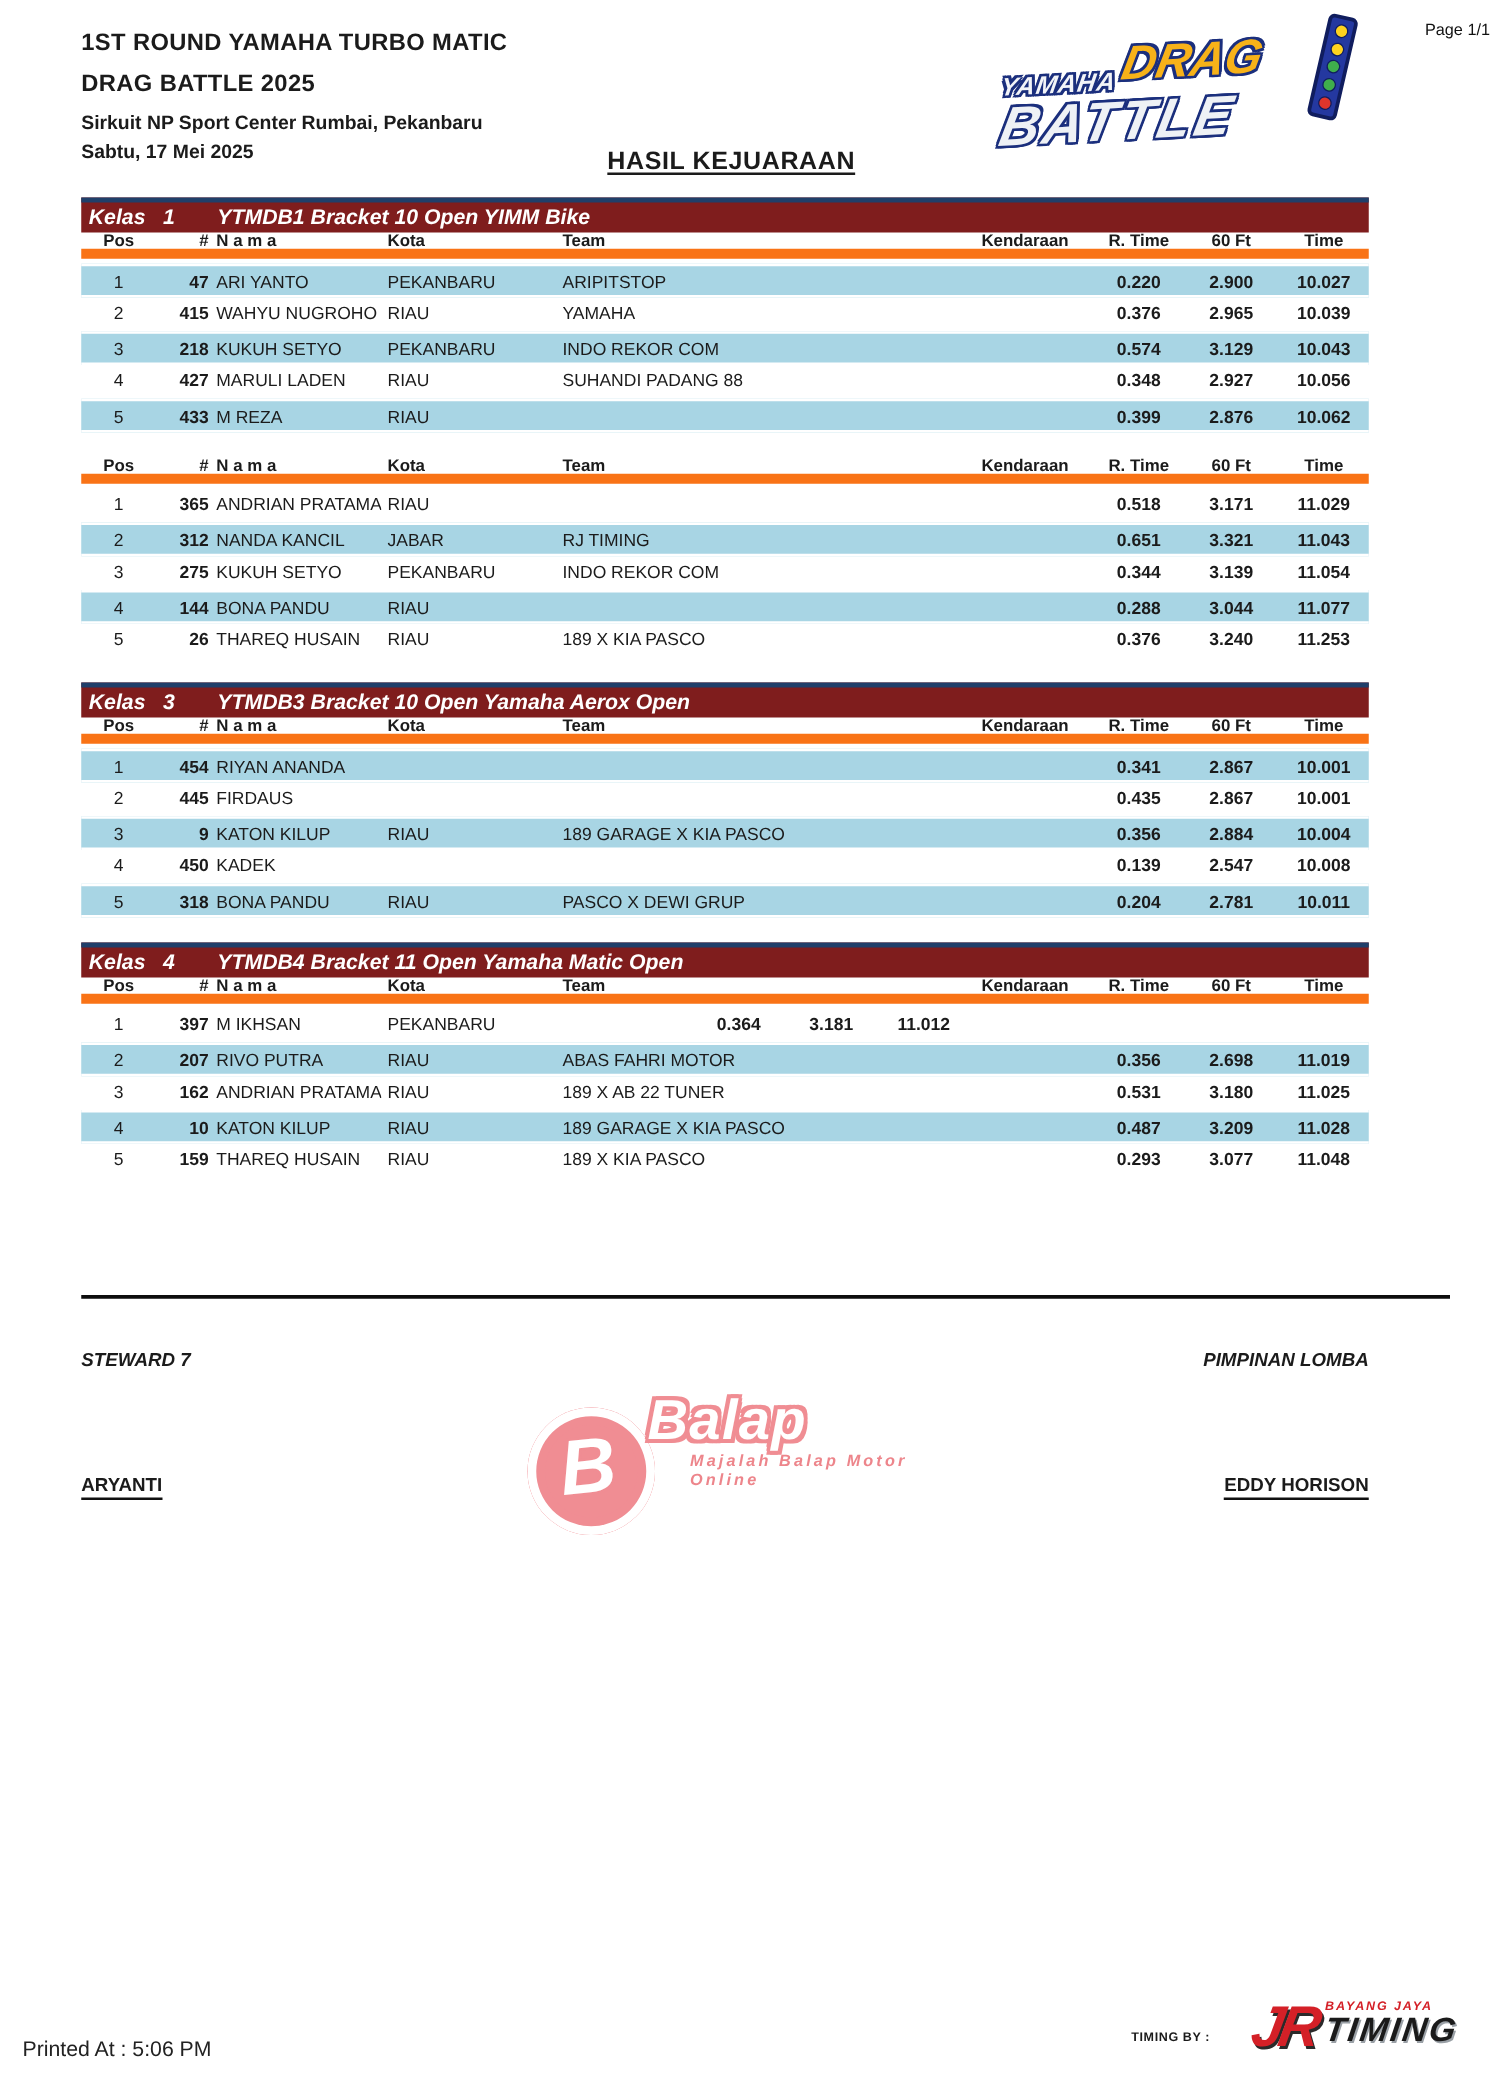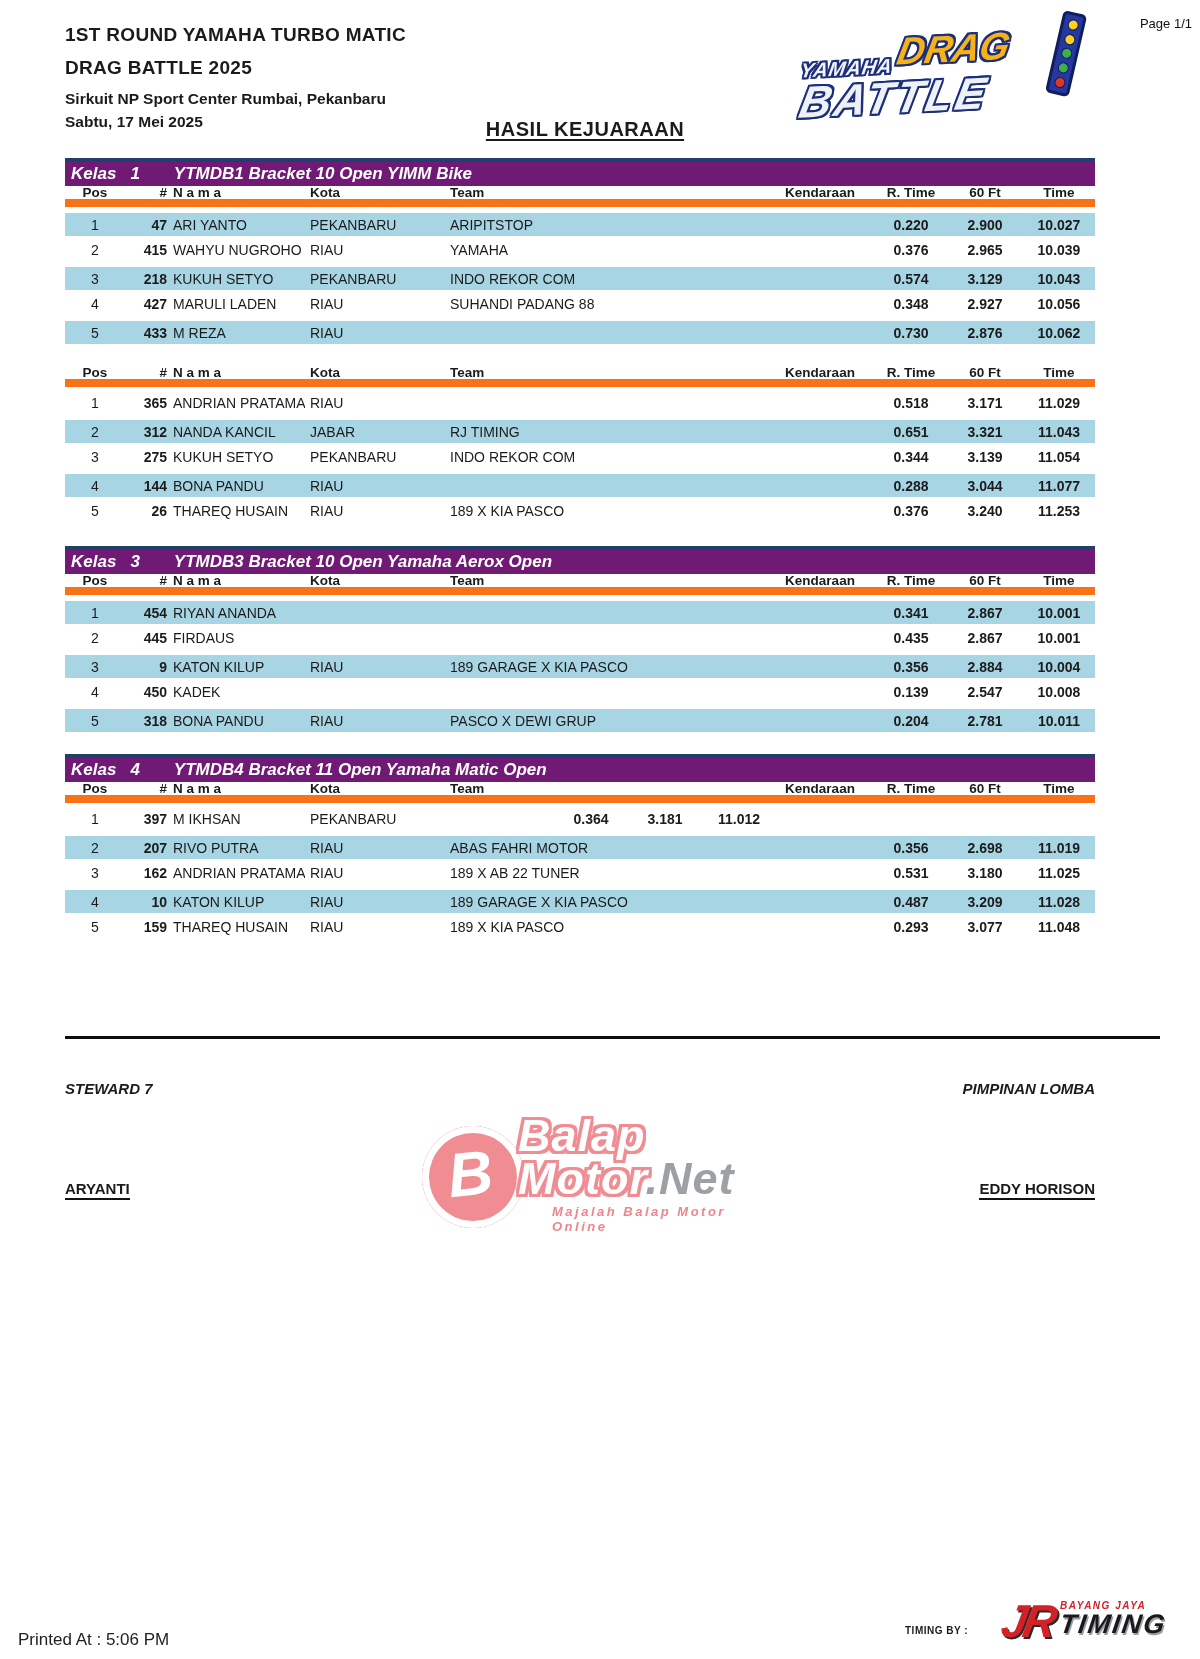--- a/index.html
+++ b/index.html
@@ -29,21 +29,21 @@
       font-size:44px; color:#eef1f5; letter-spacing:3px; transform:skewX(-14deg); }
   .ydb-tree { position:absolute; right:16px; top:-6px; width:24px; height:84px;
       background:#2438a0; border:3px solid #101d5e; border-radius:5px; transform:rotate(16deg);
       display:flex; flex-direction:column; align-items:center; justify-content:space-evenly; }
   .tree-light { width:11px; height:11px; border-radius:50%; border:1px solid #101d5e; }
   .tl-yellow { background:#ffd21f; } .tl-green { background:#3fae4c; } .tl-red { background:#e0352b; }
 
   
   .tables { position:absolute; left:65px; top:158px; width:1030px; }
   .kelas-section { margin-bottom:20px; }
-  .kelas-bar { background:#701a75; border-top:4px solid #203f6a; color:#fff; height:28px;
+  .kelas-bar { background:#7f1d1d; border-top:4px solid #203f6a; color:#fff; height:28px;
       font-style:italic; font-weight:bold; font-size:17px; line-height:24px; padding-left:6px; }
   .kelas-bar .k-label { margin-right:14px; }
   .kelas-bar .k-num { margin-right:34px; }
   .col-header { display:flex; font-weight:bold; font-size:13.5px; height:21px; align-items:center;
       border-bottom:8px solid #f97316; }
   .rows { margin-top:4px; }
   .result-row { display:flex; height:27px; line-height:25px; font-size:14px; }
   .result-row.hl { background:#a8d5e4; border-top:2px solid #fff; border-bottom:2px solid #fff; }
   .cell { display:block; overflow:hidden; white-space:nowrap; }
   .c-pos { width:60px; text-align:center; }
@@ -181,21 +181,21 @@
             <span class="cell c-ft60 num-bold">2.927</span>
             <span class="cell c-time num-bold">10.056</span>
           </div>
           <div class="result-row hl">
             <span class="cell c-pos">5</span>
             <span class="cell c-num">433</span>
             <span class="cell c-nama">M REZA</span>
             <span class="cell c-kota">RIAU</span>
             <span class="cell c-team"></span>
             <span class="cell c-kendaraan"></span>
-            <span class="cell c-rtime num-bold">0.730</span>
+            <span class="cell c-rtime num-bold">0.399</span>
             <span class="cell c-ft60 num-bold">2.876</span>
             <span class="cell c-time num-bold">10.062</span>
           </div>
         </div>
       </div>
       <div class="kelas-section">
         <div class="col-header">
           <span class="cell c-pos" style="text-align: center;">Pos</span>
           <span class="cell c-num" style="text-align: right;">#</span>
           <span class="cell c-nama" style="text-align: left;">N a m a</span>
@@ -413,21 +413,20 @@
     <div>STEWARD 7</div>
     <div>PIMPINAN LOMBA</div>
   </div>
 
   <div class="bm-logo">
     <div class="bm-circle">
       <span class="bm-b">B</span>
     </div>
     <div class="bm-text">
       <div class="bm-line">Balap</div>
-      <div class="bm-line"><span>Motor</span><span class="bm-net">.Net</span></div>
       <div class="bm-tagline">Majalah Balap Motor Online</div>
     </div>
   </div>
 
   <div class="officials-row off-names">
     <div><span>ARYANTI</span></div>
     <div><span>EDDY HORISON</span></div>
   </div>
 
   <div class="printed-at">Printed At : 5:06 PM</div>

